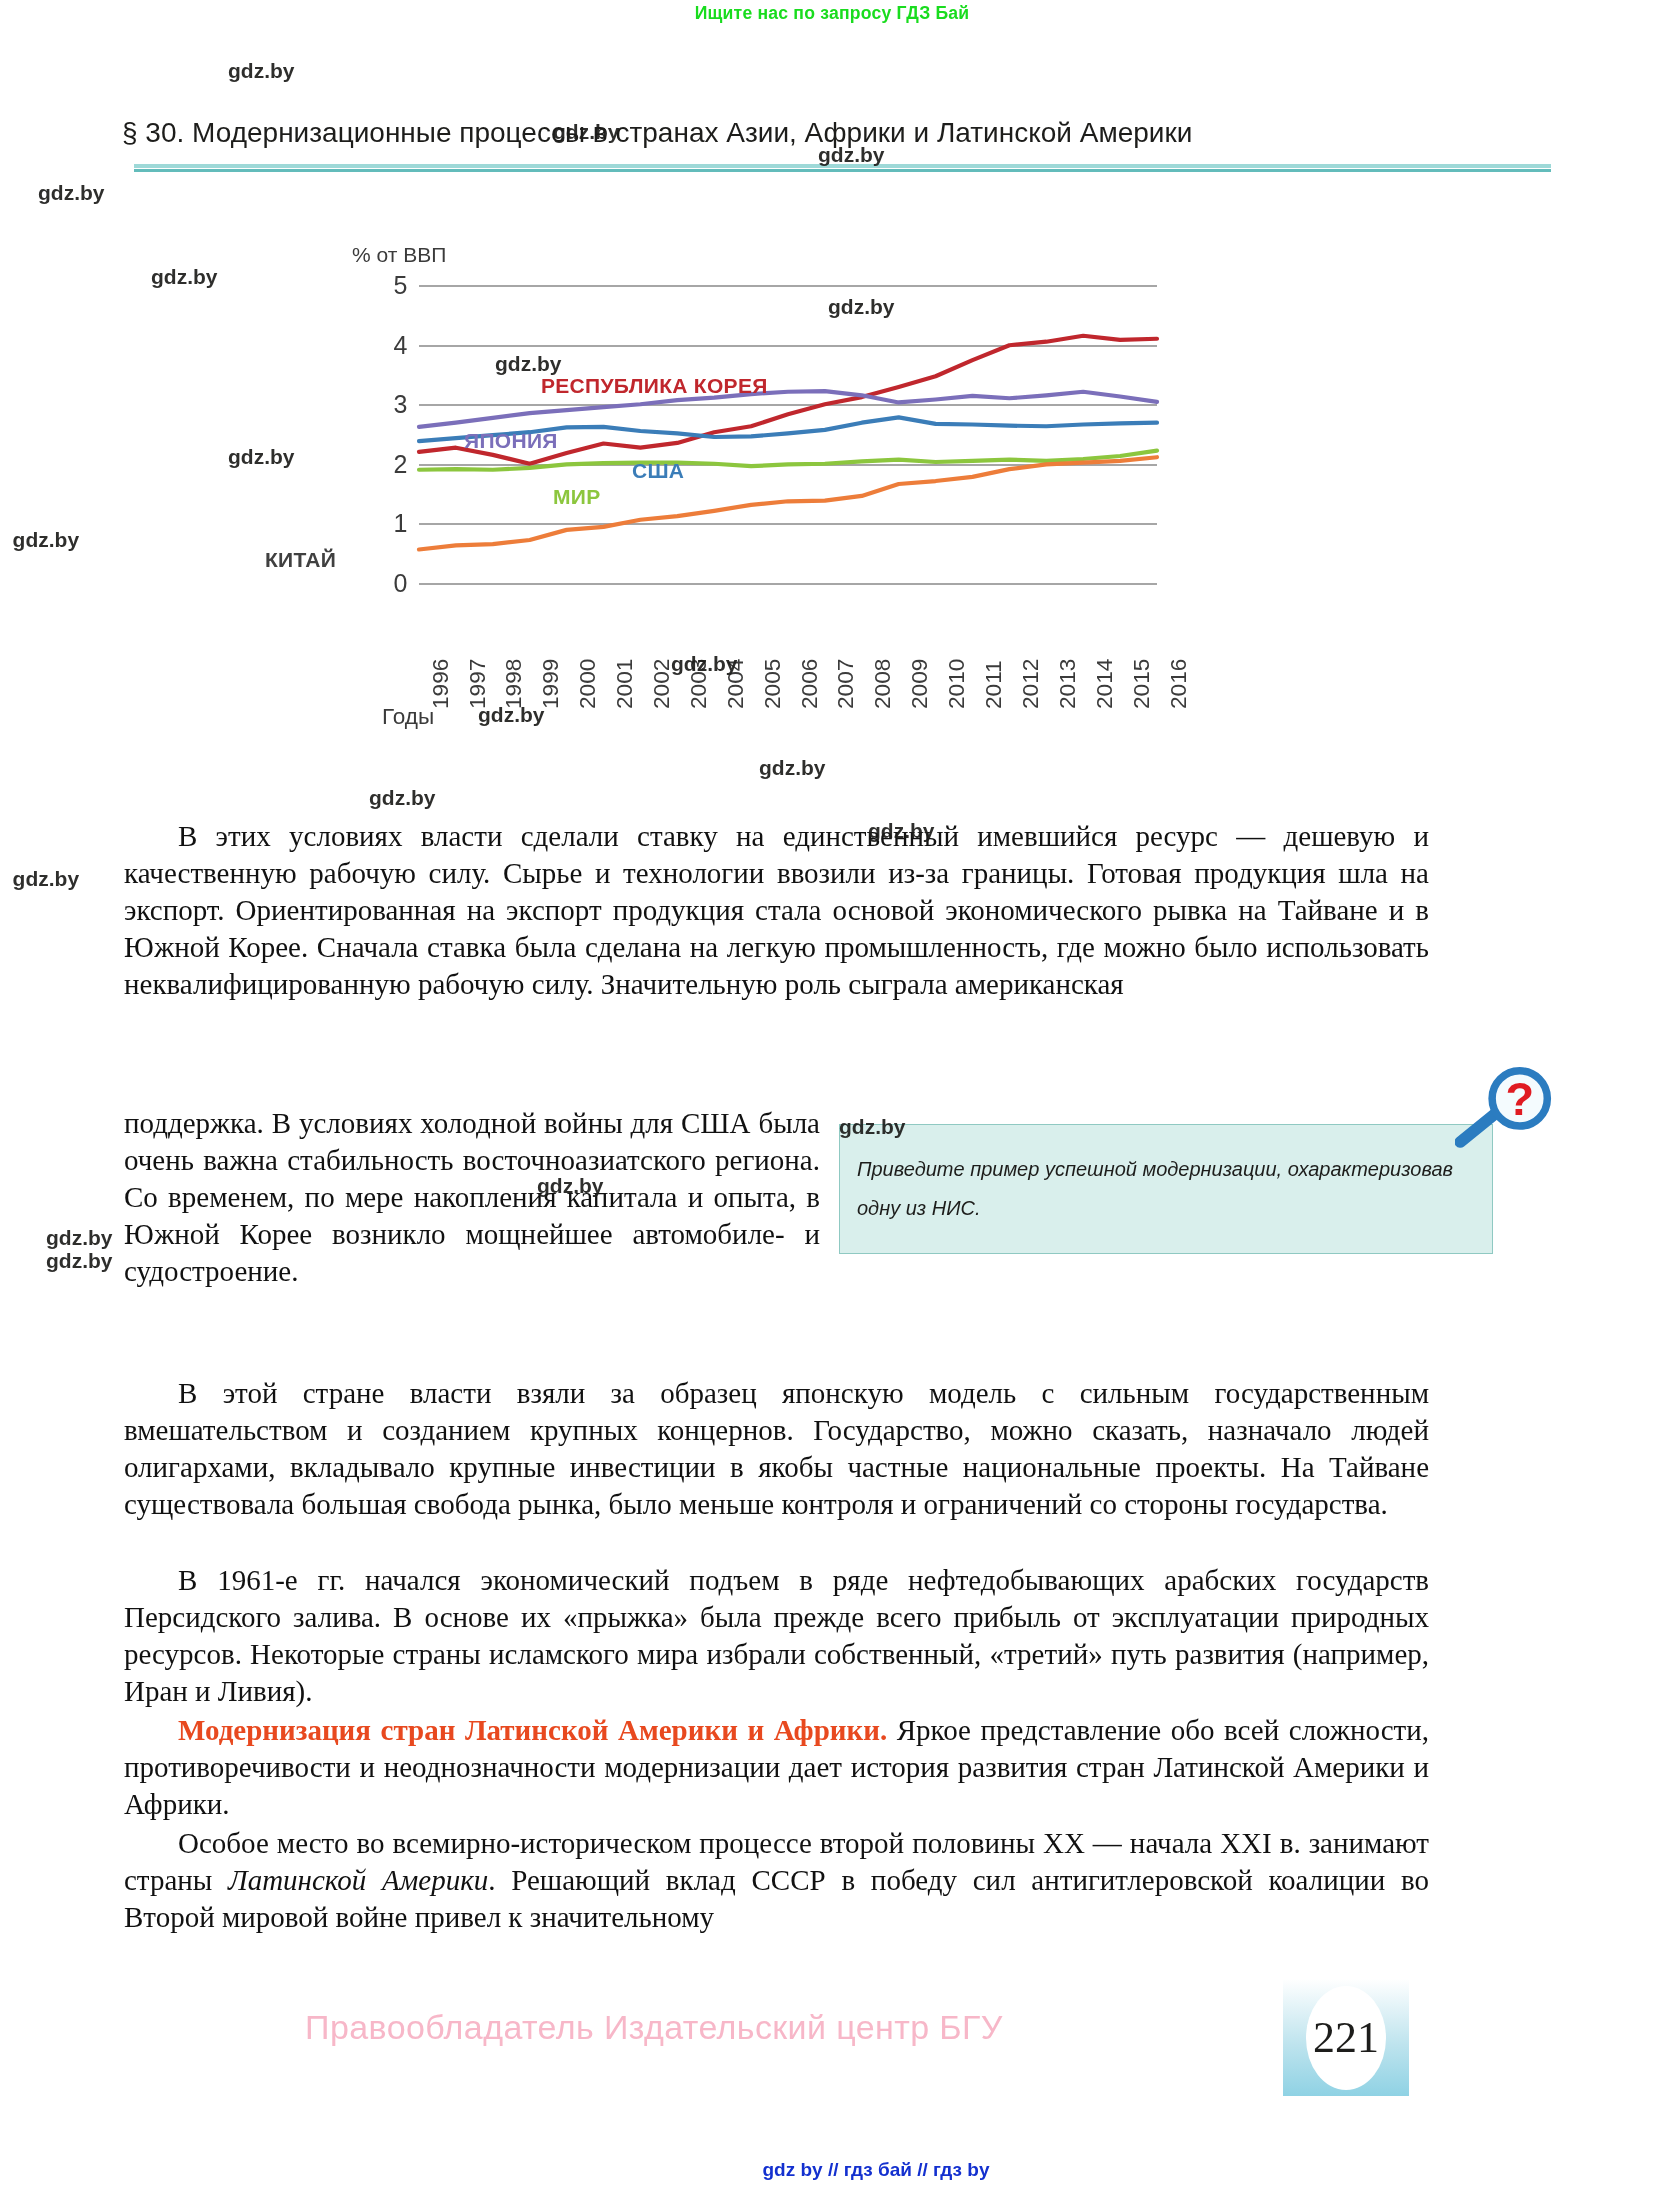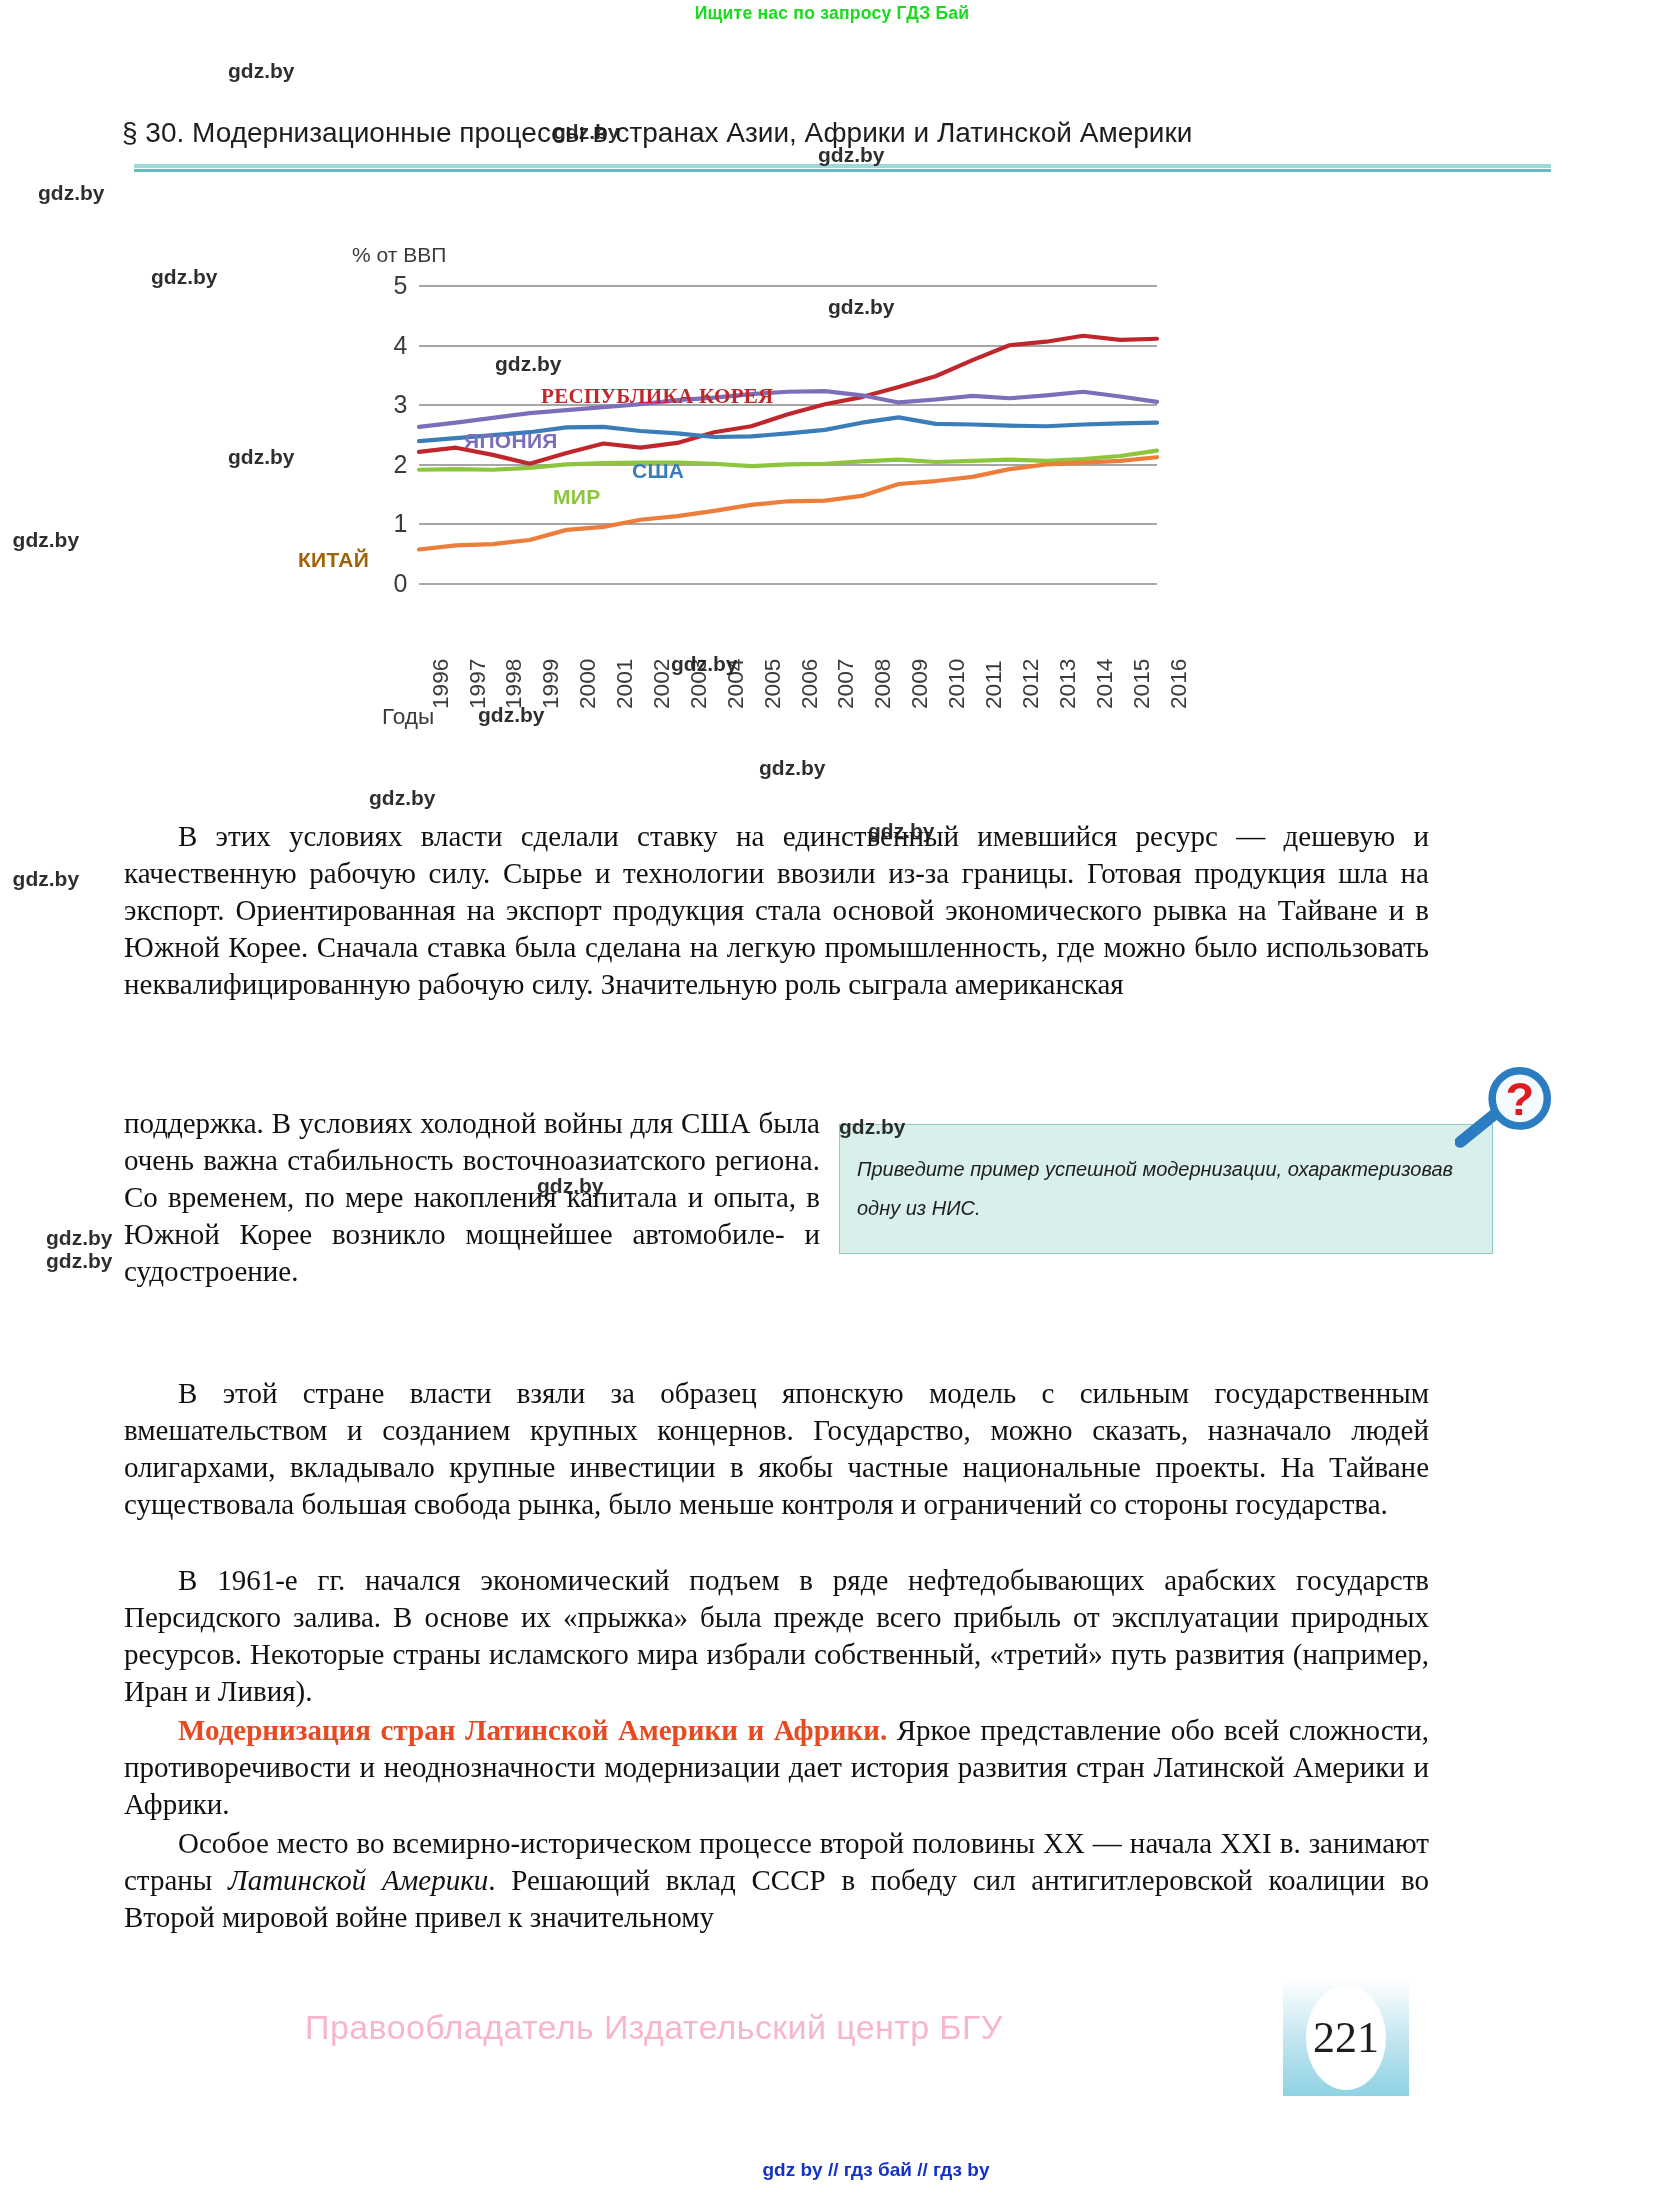--- a/index.html
+++ b/index.html
@@ -159,25 +159,25 @@
       <div class="xtick" style="left: 907px; top: 516px;">2009</div>
       <div class="xtick" style="left: 944px; top: 516px;">2010</div>
       <div class="xtick" style="left: 981px; top: 516px;">2011</div>
       <div class="xtick" style="left: 1018px; top: 516px;">2012</div>
       <div class="xtick" style="left: 1055px; top: 516px;">2013</div>
       <div class="xtick" style="left: 1092px; top: 516px;">2014</div>
       <div class="xtick" style="left: 1129px; top: 516px;">2015</div>
       <div class="xtick" style="left: 1166px; top: 516px;">2016</div>
     </div>
   <div class="years-label">Годы</div>
-<div class="serieslabel" style="left: 541px; top: 191px; color: rgb(192, 39, 45); font-family: Liberation Serif, serif;">РЕСПУБЛИКА КОРЕЯ</div>
+<div class="serieslabel" style="left: 541px; top: 181px; color: rgb(192, 39, 45);">РЕСПУБЛИКА КОРЕЯ</div>
     <div class="serieslabel" style="left: 464px; top: 236px; color: rgb(123, 111, 186);">ЯПОНИЯ</div>
     <div class="serieslabel" style="left: 632px; top: 266px; color: rgb(59, 125, 184);">США</div>
     <div class="serieslabel" style="left: 553px; top: 292px; color: rgb(140, 198, 62);">МИР</div>
-    <div class="serieslabel" style="left: 265px; top: 355px; color: #a16207; margin-left: 33px;">КИТАЙ</div>
+    <div class="serieslabel" style="left: 265px; top: 355px; color: #404040;">КИТАЙ</div>
   </div>
 
 <div class="body-text" style="top:818px;width:1305px;">
   <p>В этих условиях власти сделали ставку на единственный имевшийся ресурс — дешевую и качественную рабочую силу. Сырье и технологии ввозили из-за границы. Готовая продукция шла на экспорт. Ориентированная на экспорт продукция стала основой экономического рывка на Тайване и в Южной Корее. Сначала ставка была сделана на легкую промышленность, где можно было использовать неквалифицированную рабочую силу. Значительную роль сыграла американская</p>
 </div>
 
 <div class="body-text narrow" style="top:1105px;">
   <p style="text-indent:0;">поддержка. В условиях холодной войны для США была очень важна стабильность восточноазиатского региона. Со временем, по мере накопления капитала и опыта, в Южной Корее возникло мощнейшее автомобиле- и судостроение.</p>
 </div>
 

